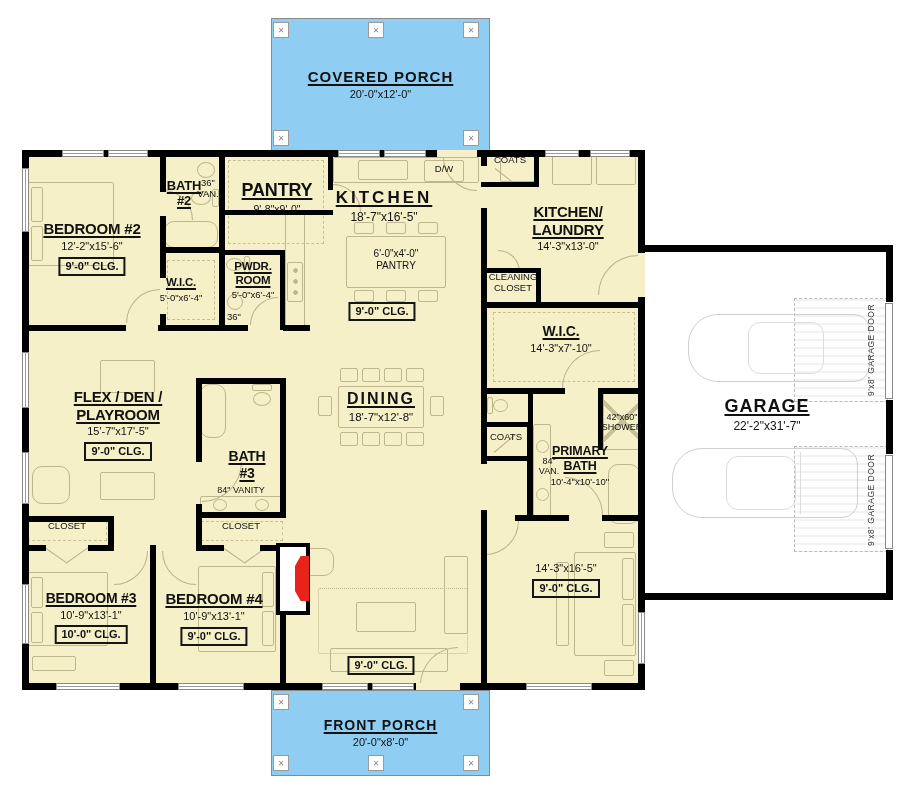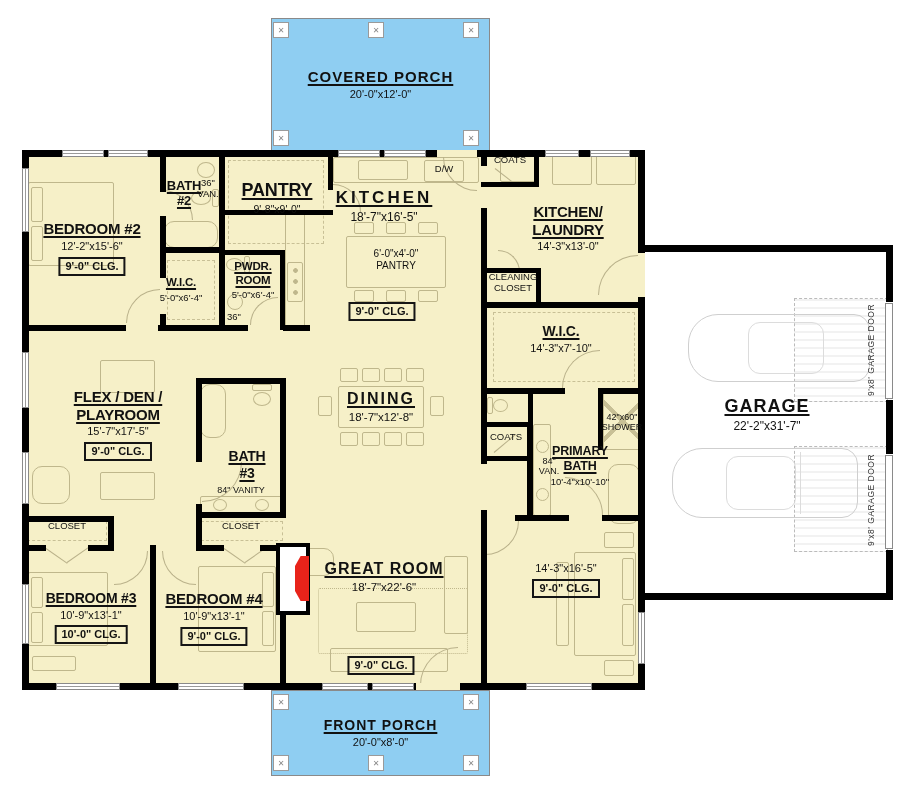--- a/index.html
+++ b/index.html
@@ -350,24 +350,20 @@
   <div class="rb" style="left:247px;top:448px;width:50px">
     <span class="t" style="font-size:14px">BATH #3</span>
   </div>
   <div class="sm" style="left:241px;top:485px;white-space:nowrap;font-size:9px">84" VANITY</div>
 
   <div class="rb" style="left:381px;top:390px">
     <span class="t" style="font-size:16px;letter-spacing:2px">DINING</span>
     <span class="d" style="font-size:11.5px">18'-7"x12'-8"</span>
   </div>
 
-  <div class="rb" style="left:384px;top:560px">
-    <span class="t" style="font-size:16px;letter-spacing:1px;white-space:nowrap">GREAT ROOM</span>
-    <span class="d" style="font-size:11.5px">18'-7"x22'-6"</span>
-  </div>
   <div class="rb" style="left:381px;top:656px">
     <span class="clg" style="margin-top:0">9'-0" CLG.</span>
   </div>
 
   <div class="rb" style="left:91px;top:590px">
     <span class="t" style="font-size:14px;white-space:nowrap">BEDROOM #3</span>
     <span class="d" style="font-size:11px">10'-9"x13'-1"</span>
     <span class="clg">10'-0" CLG.</span>
   </div>
 

